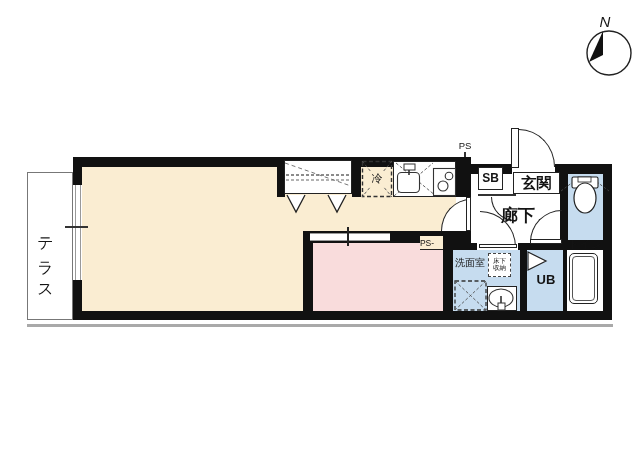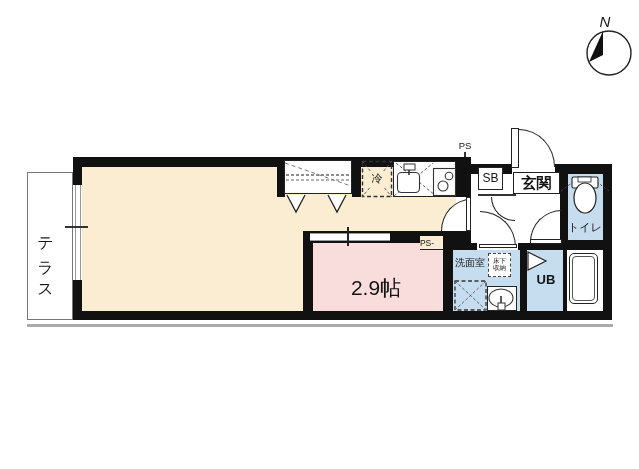--- a/index.html
+++ b/index.html
@@ -62,21 +62,21 @@
   <div class="abs" style="left:65px;top:226px;width:23px;height:1.8px;background:#333;z-index:5;"></div>
   <div class="abs" style="left:310px;top:233px;width:80px;height:8px;background:#fff;border-top:1.6px solid #999;border-bottom:1.6px solid #999;box-sizing:border-box;z-index:4;"></div>
   <div class="abs" style="left:347px;top:227px;width:2px;height:19px;background:#222;z-index:5;"></div>
 
   <div class="box" style="left:284px;top:160px;width:68px;height:34px;"></div>
   <div class="abs" style="left:362px;top:161px;width:30px;height:36px;z-index:4;"></div>
   <div class="lbl" style="left:369px;top:171px;width:16px;height:16px;font-size:11px;background:#faedd2;">冷</div>
   <div class="box" style="left:393px;top:161px;width:63px;height:36px;"></div>
 
   <div class="box" style="left:478px;top:167px;width:25px;height:23px;"></div>
-  <div class="lbl" style="left:478px;top:168px;width:25px;height:21px;font-size:12px;font-weight:400;">SB</div>
+  <div class="lbl" style="left:478px;top:168px;width:25px;height:21px;font-size:12px;font-weight:700;">SB</div>
   <div class="box" style="left:513px;top:172px;width:47px;height:22px;"></div>
   <div class="lbl" style="left:513px;top:173px;width:47px;height:20px;font-size:15px;font-weight:600;">玄関</div>
   <div class="abs" style="left:478px;top:194px;width:38px;height:1.5px;background:#333;z-index:4;"></div>
 
   <div class="leaf" style="left:511px;top:128px;width:8px;height:40px;"></div>
   <div class="arc" style="left:519px;top:129px;width:36px;height:38px;border-top:1.4px solid #222;border-right:1.4px solid #222;border-top-right-radius:100% 100%;"></div>
   <div class="arc" style="left:441px;top:199px;width:30px;height:32px;border-top:1.4px solid #222;border-left:1.4px solid #222;border-top-left-radius:100% 100%;background:#fff;"></div>
   <div class="leaf" style="left:466px;top:197px;width:5px;height:34px;"></div>
   <div class="arc" style="left:491px;top:197px;width:24px;height:24px;border-bottom:1.4px solid #222;border-left:1.4px solid #222;border-bottom-left-radius:100% 100%;"></div>
   <div class="arc" style="left:530px;top:210px;width:32px;height:32px;border-top:1.4px solid #222;border-left:1.4px solid #222;border-top-left-radius:100% 100%;"></div>
@@ -92,22 +92,22 @@
   <div class="box" style="left:487px;top:286px;width:30px;height:25px;"></div>
   <div class="abs" style="left:569px;top:253px;width:29px;height:51px;background:#fff;border:1.4px solid #222;border-radius:5px;box-sizing:border-box;z-index:4;">
     <div style="position:absolute;left:2px;top:2px;right:2px;bottom:2px;border:1px solid #555;border-radius:4px;"></div>
   </div>
 
   <div class="lbl" style="left:453px;top:140px;width:24px;height:12px;font-size:9.5px;text-align:center;">PS</div>
   <div class="abs" style="left:464px;top:152px;width:1.5px;height:5px;background:#333;z-index:4;"></div>
   <div class="abs" style="left:420px;top:236px;width:23px;height:14px;background:#faedd2;border-bottom:1.5px solid #222;box-sizing:border-box;z-index:4;"></div>
   <div class="lbl" style="left:420px;top:237px;width:14px;height:12px;font-size:8.5px;">PS-</div>
 
-  <div class="lbl" style="left:328px;top:276px;width:96px;height:24px;font-size:21px;font-weight:500;">2.9帖</div>
-  <div class="lbl" style="left:566px;top:221px;width:38px;height:14px;font-size:11px;">トイレ</div>
+  <div class="lbl" style="left:488px;top:206px;width:60px;height:20px;font-size:17px;font-weight:600;">廊下</div>
+  <div class="lbl" style="left:566px;top:238px;width:38px;height:14px;font-size:11px;">トイレ</div>
   <div class="lbl" style="left:452px;top:256px;width:36px;height:14px;font-size:10px;">洗面室</div>
   <div class="lbl" style="left:533px;top:272px;width:26px;height:16px;font-size:13px;font-weight:600;">UB</div>
 
   <div class="lbl" style="left:594px;top:12px;width:22px;height:20px;font-size:15px;font-style:italic;font-weight:500;">N</div>
 
   <svg class="lines" viewBox="0 0 639 469">
 
     <g>
       <circle cx="609" cy="53" r="22" fill="none" stroke="#222" stroke-width="1.4"></circle>
       <polygon points="603,31 589,62 603,55" fill="#111"></polygon>

